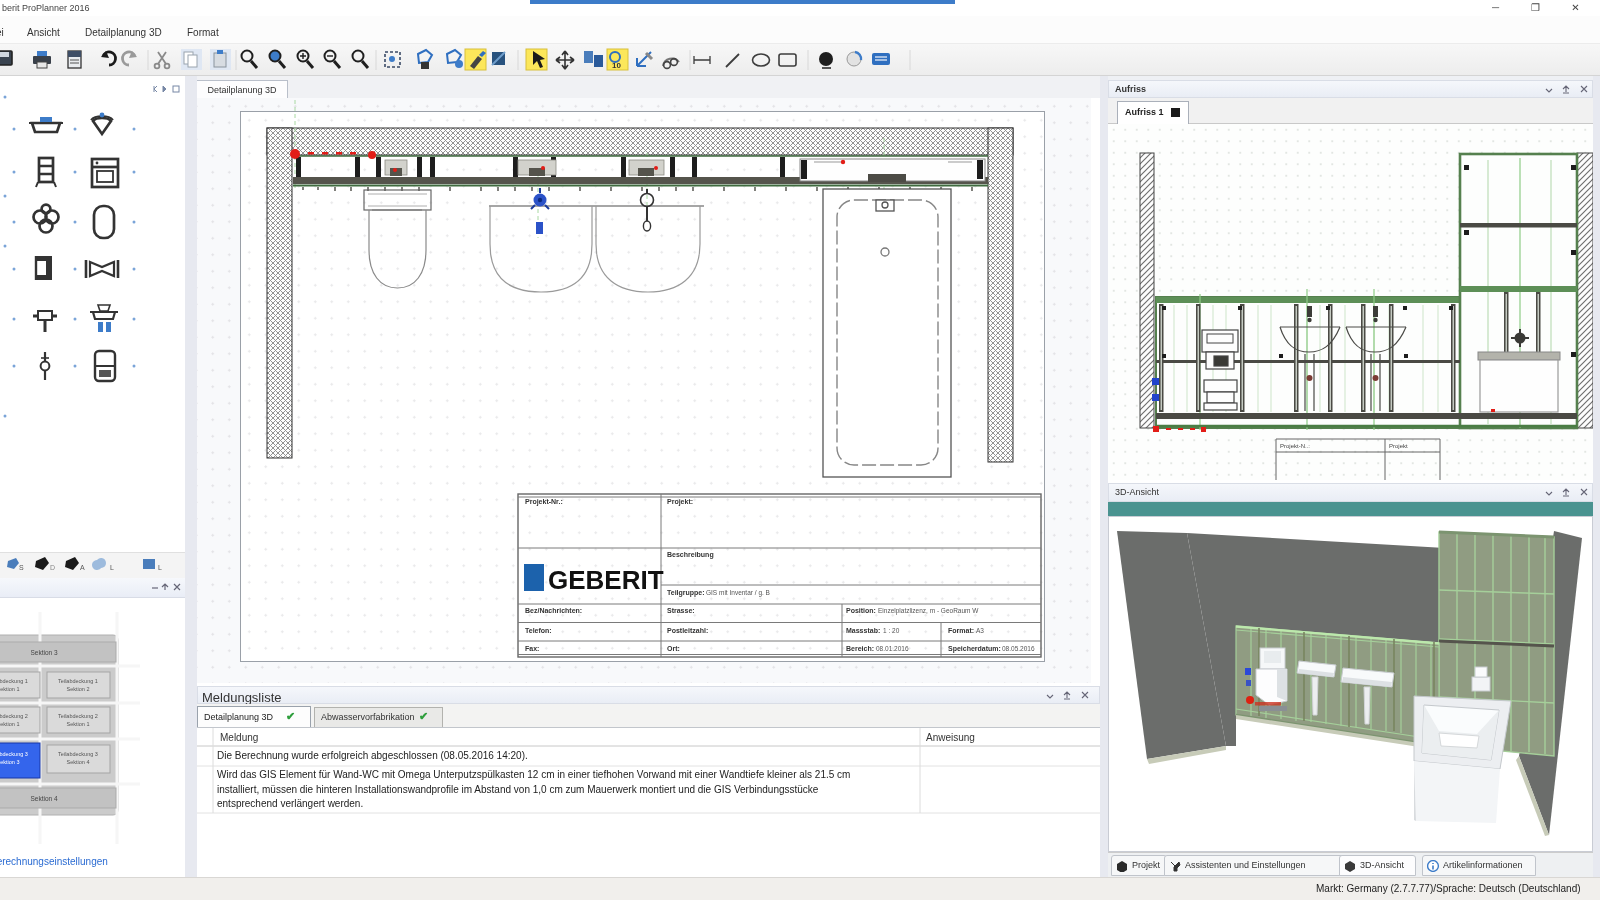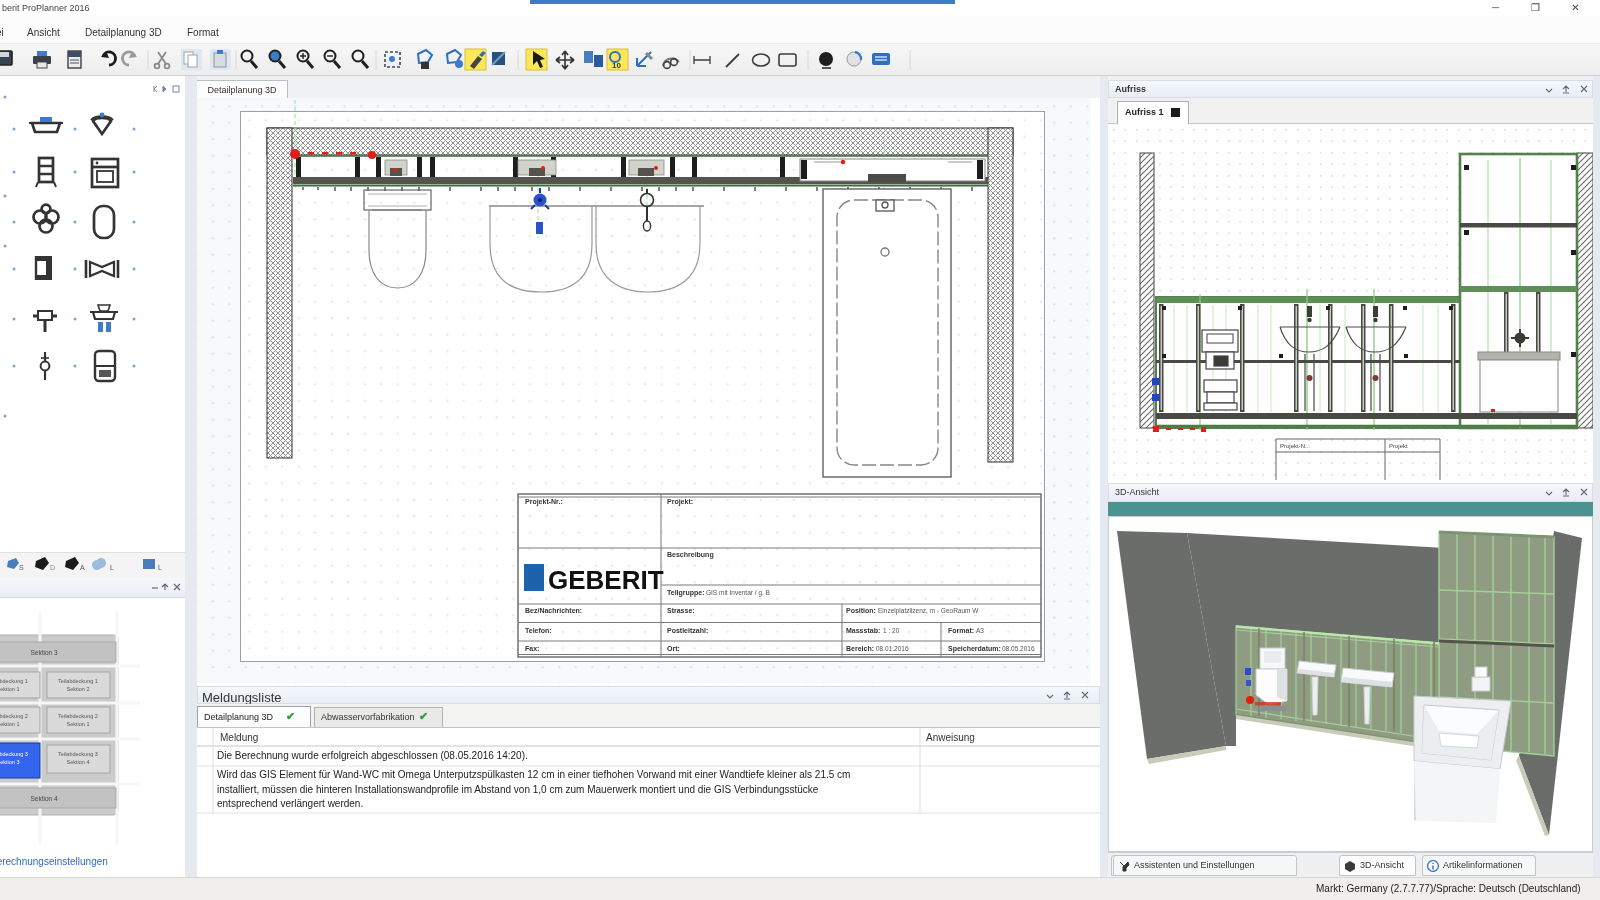--- a/index.html
+++ b/index.html
@@ -648,21 +648,21 @@
  <polygon points="305,244 391,252 387,306 307,304" fill="#f3f5f7"></polygon>
  <polygon points="305,244 307,304 305,303" fill="#d8dbde"></polygon>
 </g>
 </svg>
 </div>
 <div class="abs" id="p3dtabs"></div>
 <div class="p3dtab" style="left:1111px;width:56px;">
  <svg width="13" height="12" style="position:absolute;left:4px;top:4px;">
       <path d="M1 4 l5 -3 5 3 v6 l-5 3 -5 -3 z" fill="#2a2a2a"></path>
     </svg>Projekt</div>
-<div class="p3dtab" style="left:1113px;width:184px;">
+<div class="p3dtab" style="left:1164px;width:184px;">
  <svg width="13" height="12" style="position:absolute;left:4px;top:4px;">
       <path d="M2 2 l4 4 M6 6 l4 -4 1 3 -3 3 v3 h-3 v-4 z" fill="#333" stroke="#333"></path>
     </svg>Assistenten und Einstellungen</div>
 <div class="p3dtab" style="left:1339px;width:77px;background:#fdfdfe;">
  <svg width="13" height="12" style="position:absolute;left:4px;top:4px;">
       <path d="M1 4 l5 -3 5 3 -5 3 z M1 4 v5 l5 3 v-5 z M11 4 v5 l-5 3 v-5 z" fill="#3a3a3a"></path>
     </svg>3D-Ansicht</div>
 <div class="p3dtab" style="left:1422px;width:114px;">
  <svg width="13" height="12" style="position:absolute;left:4px;top:4px;">
       <circle cx="6" cy="6" r="5.4" fill="#fff" stroke="#3d7cc9" stroke-width="1.4"></circle>

